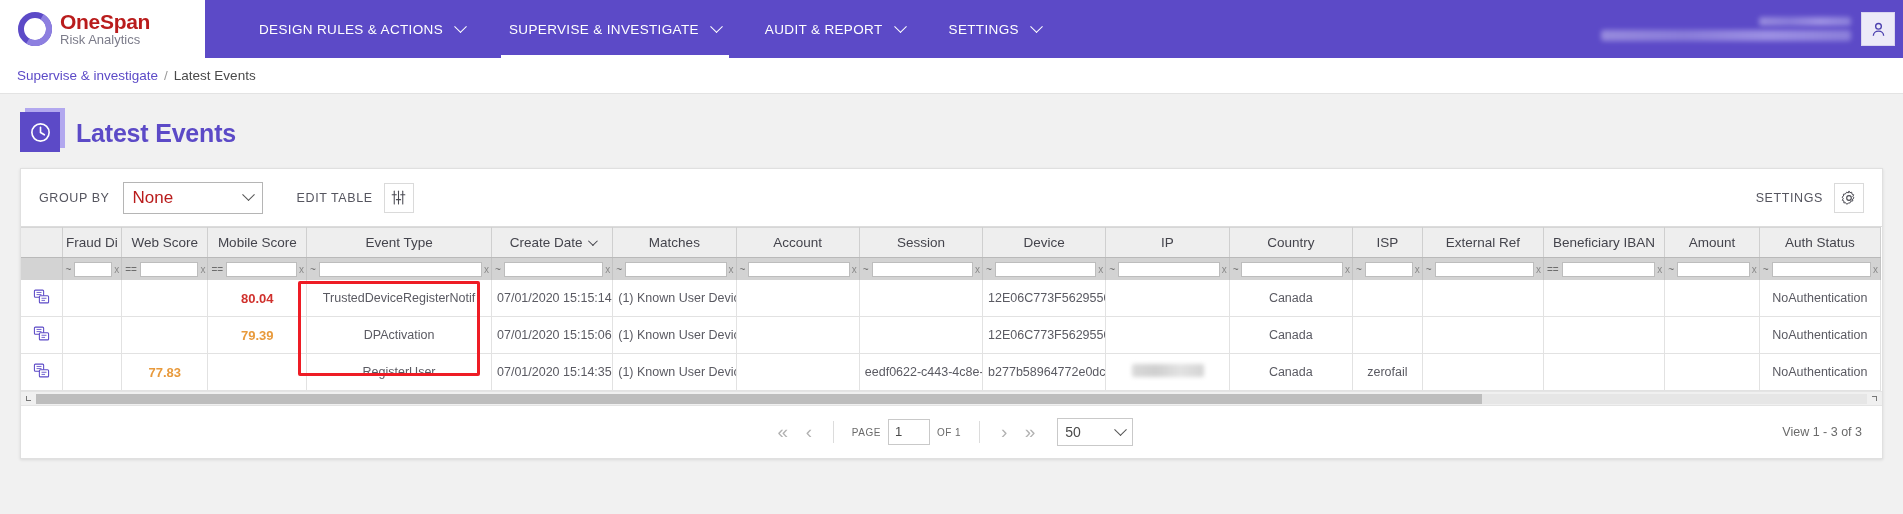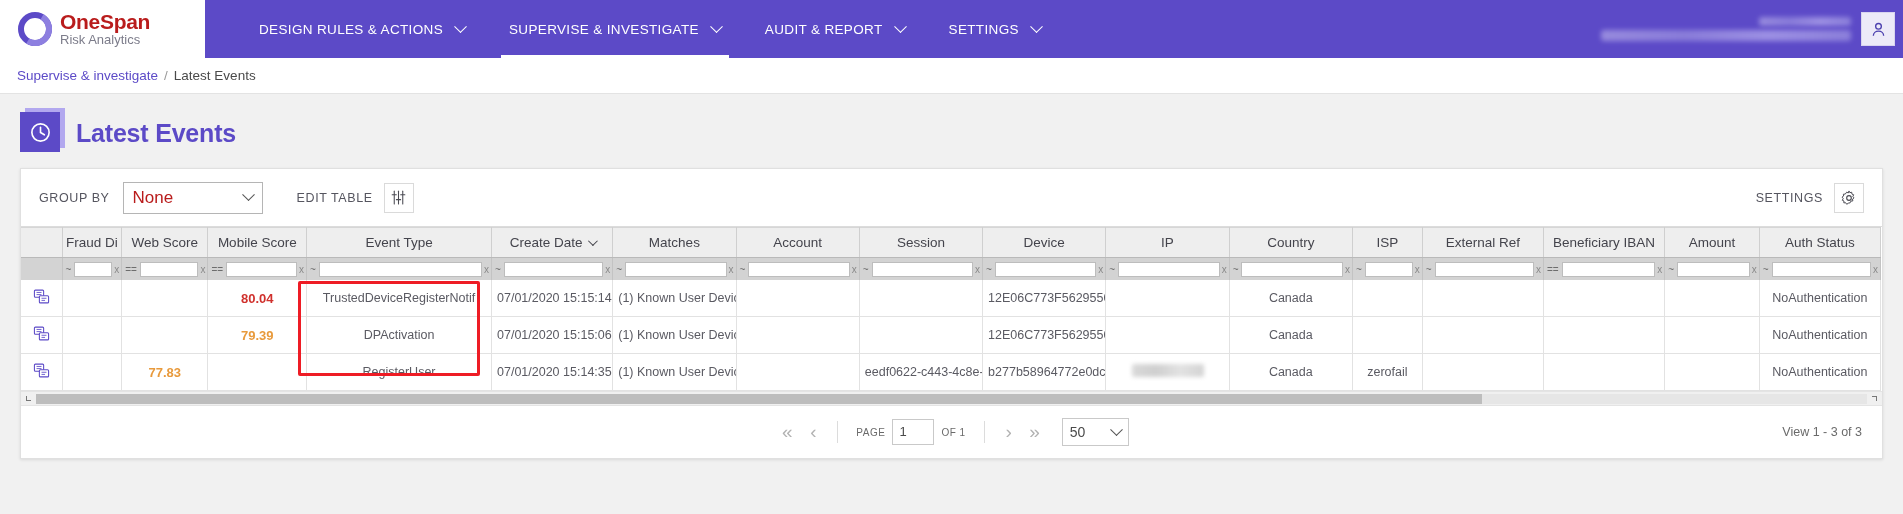--- a/index.html
+++ b/index.html
@@ -208,21 +208,21 @@
     justify-content: center; cursor: pointer; color: #b2b2b2; font-size: 19px;
     user-select: none;
   }
   .pg-div { width: 1px; height: 22px; background: #dcdcdc; margin: 0 11px; }
   .pg-text { font-size: 10px; color: #6a6a6a; letter-spacing: .5px; margin: 0 7px; }
   .pg-input {
     width: 42px; height: 26px; border: 1px solid #c9c9c9; background: #fff;
     font-size: 13px; color: #4a4a4a; padding: 0 6px; line-height: 24px;
   }
   .pg-select {
-    width: 67px; height: 28px; border: 1px solid #c9c9c9; background: #fff;
+    width: 76px; height: 28px; border: 1px solid #c9c9c9; background: #fff;
     display: flex; align-items: center; justify-content: space-between;
     padding: 0 7px; margin-left: 14px; cursor: pointer;
   }
   .pg-select span:first-child { font-size: 14px; color: #4a4a4a; }
   .viewcount {
     position: absolute; right: 20px; font-size: 12.5px; color: #6a6a6a;
   }
 </style>
 </head>
 <body>

